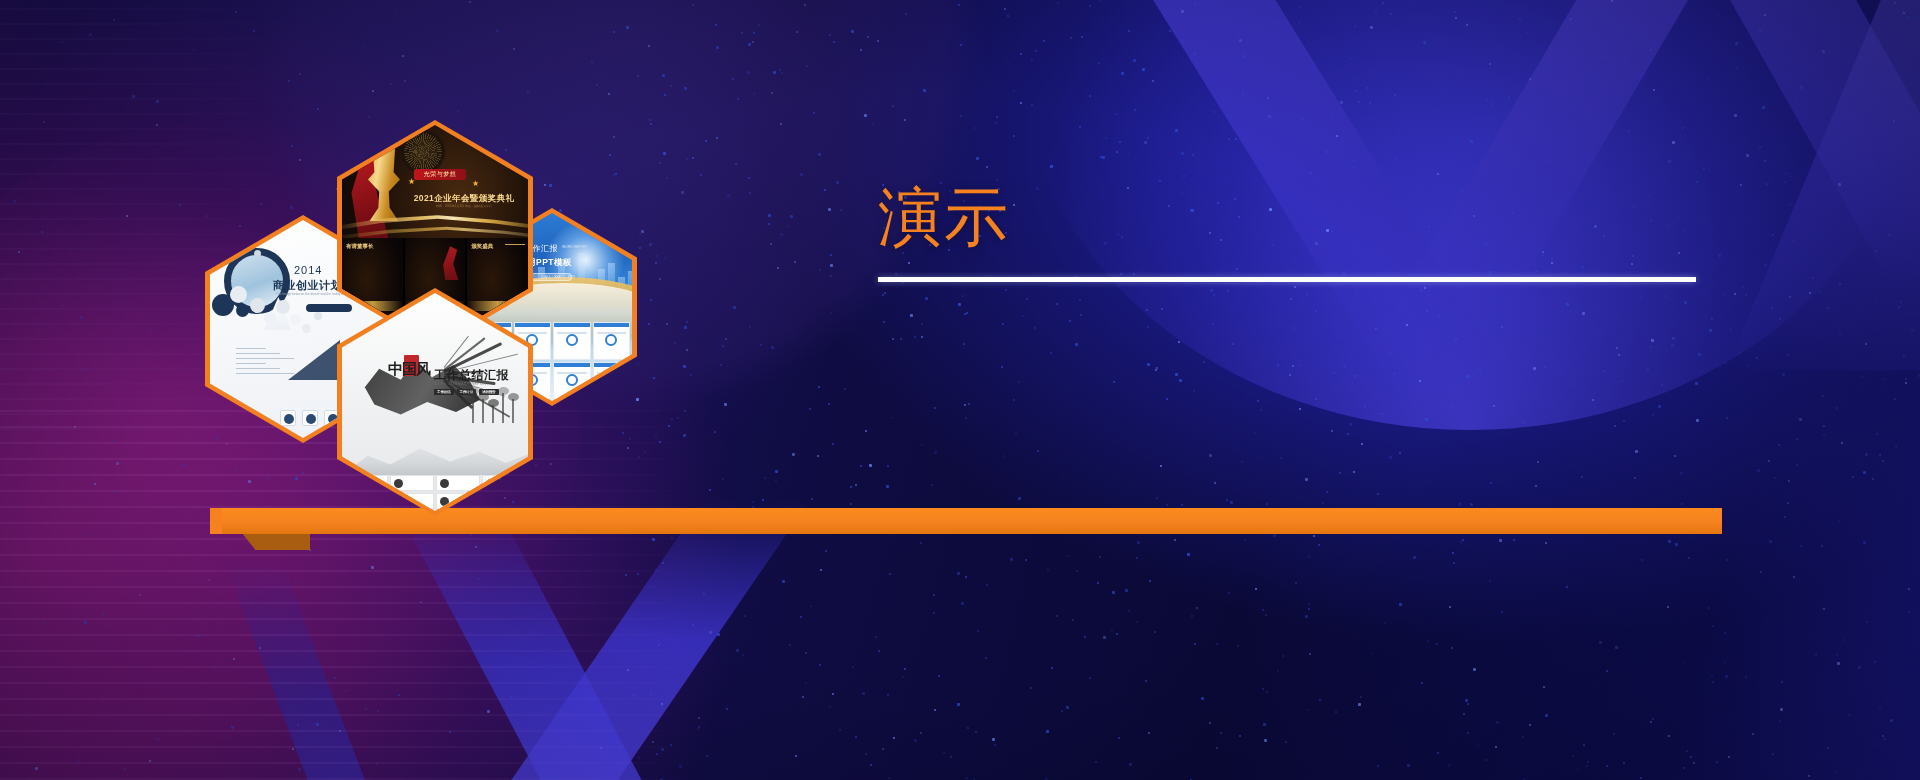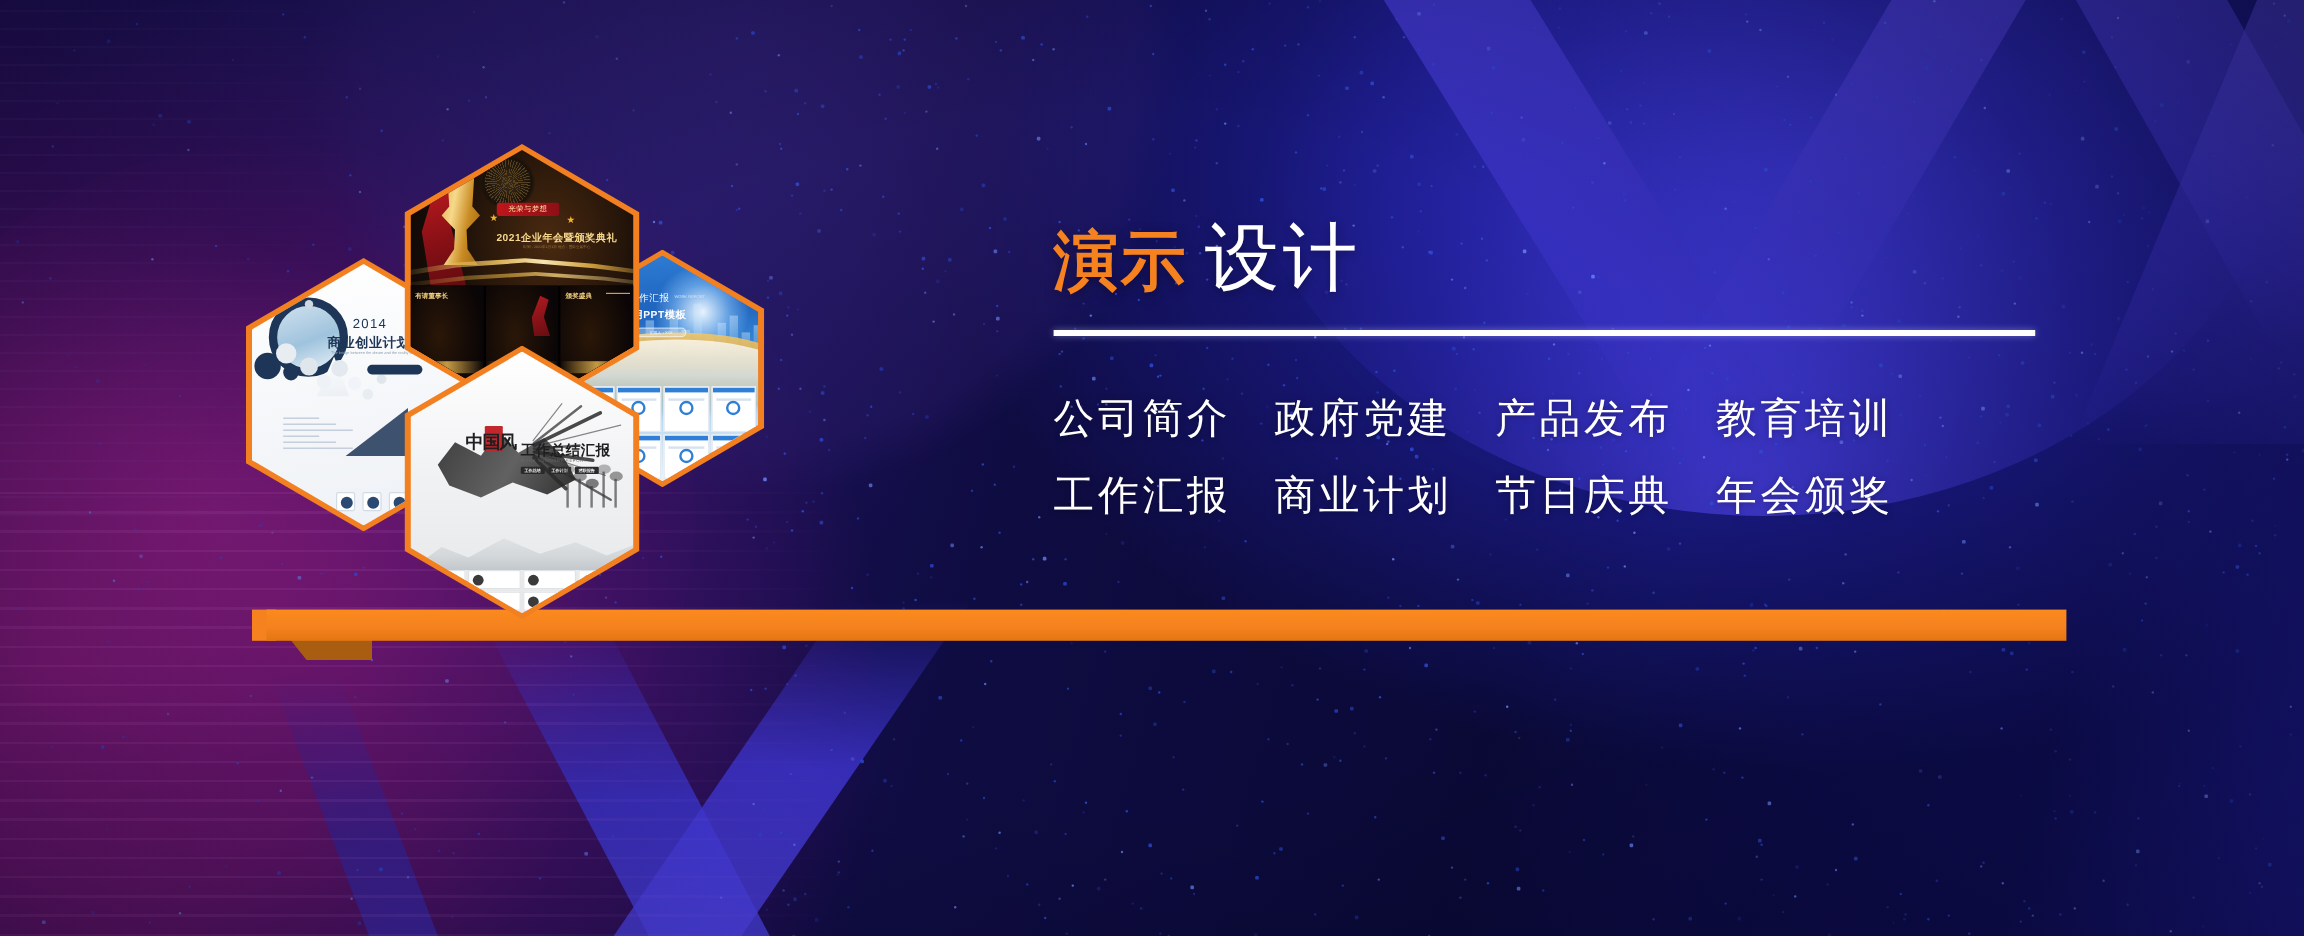--- a/index.html
+++ b/index.html
@@ -233,21 +233,21 @@
   .bl-cell{background:#fff;position:relative;overflow:hidden;border:1px solid #e3eaf1;}
   .bl-cell .hd{position:absolute;left:0;right:0;top:0;height:4px;background:#2f7fd6;}
   .bl-cell .ci{position:absolute;left:50%;top:48%;width:12px;height:12px;margin:-6px 0 0 -6px;
     border-radius:50%;border:2px solid #2f7fd6;}
   .bl-cell .bx{position:absolute;left:3px;right:3px;top:9px;height:2px;background:#d6e2ee;}
 
   
   #copy{position:absolute;left:878px;top:185px;width:860px;}
   #title-row{display:flex;align-items:baseline;}
   #title-main{
-    font-size:54px;font-weight:bold;color:#f5821f;letter-spacing:2px;line-height:1;
+    font-size:64px;font-weight:normal;color:#f5821f;letter-spacing:2px;line-height:1;
     text-shadow:0 2px 10px rgba(0,0,0,.35);
   }
   #title-sub{
     font-size:62px;font-weight:normal;color:#ffffff;letter-spacing:3px;line-height:1;margin-left:14px;
     text-shadow:0 2px 8px rgba(0,0,0,.3);
   }
   #divider{
     margin-top:28px;width:818px;height:5px;background:#ffffff;
     box-shadow:0 0 6px rgba(190,205,255,.45);
   }
@@ -1617,36 +1617,21 @@
             </span>
           </div>
       </div>
     </div>
 
   </div>
 
   <div id="copy">
     <div id="title-row">
       <span id="title-main">演示</span>
-      <span id="title-sub">设计</span>
     </div>
     <div id="divider"></div>
-    <div id="tags">
-      <div class="tag-row">
-        <span class="tag">公司简介</span>
-        <span class="tag">政府党建</span>
-        <span class="tag">产品发布</span>
-        <span class="tag">教育培训</span>
-      </div>
-      <div class="tag-row">
-        <span class="tag">工作汇报</span>
-        <span class="tag">商业计划</span>
-        <span class="tag">节日庆典</span>
-        <span class="tag">年会颁奖</span>
-      </div>
-    </div>
   </div>
 
   <div id="bar-tail"></div>
   <div id="bar-left-cap"></div>
   <div id="bar"></div>
 
 </div>
 
 </body></html>

